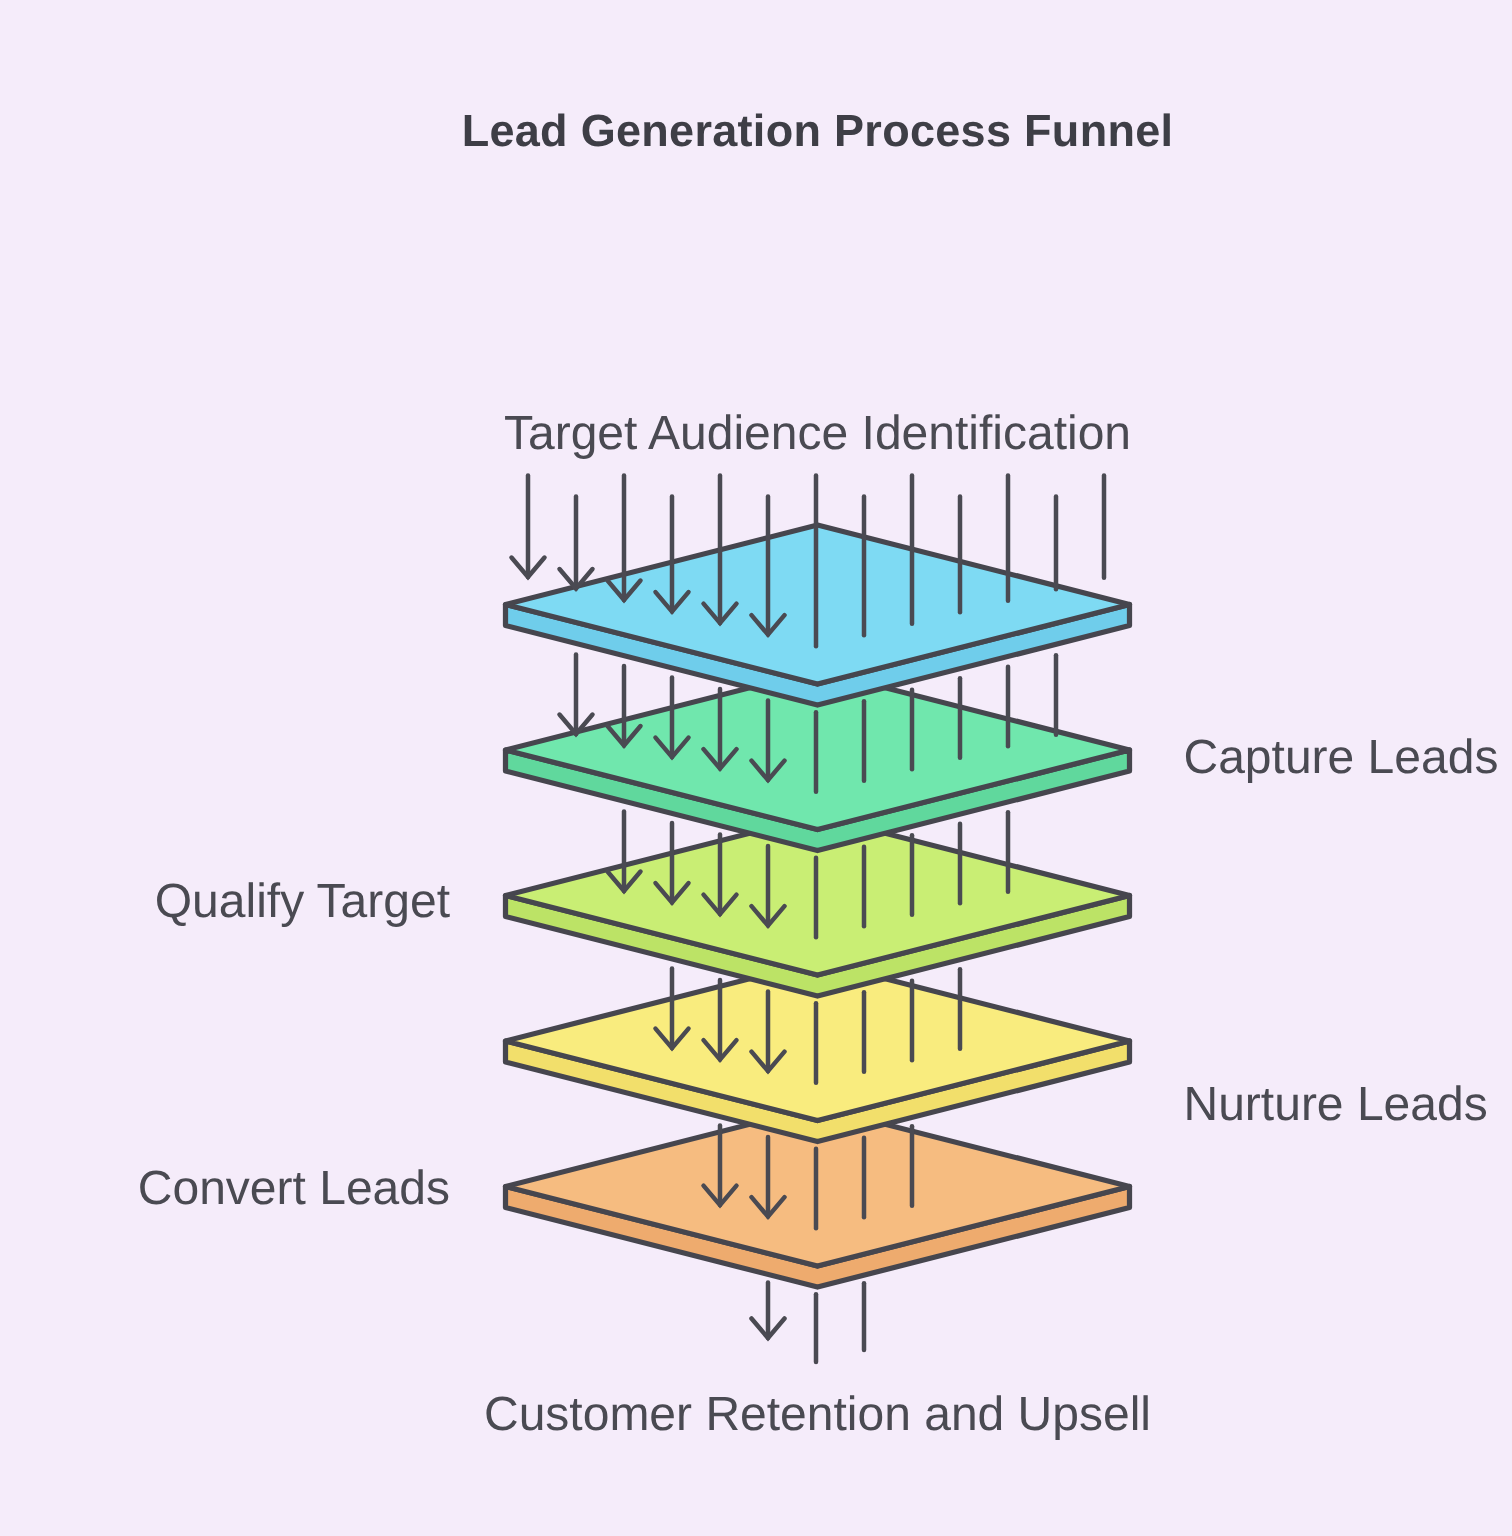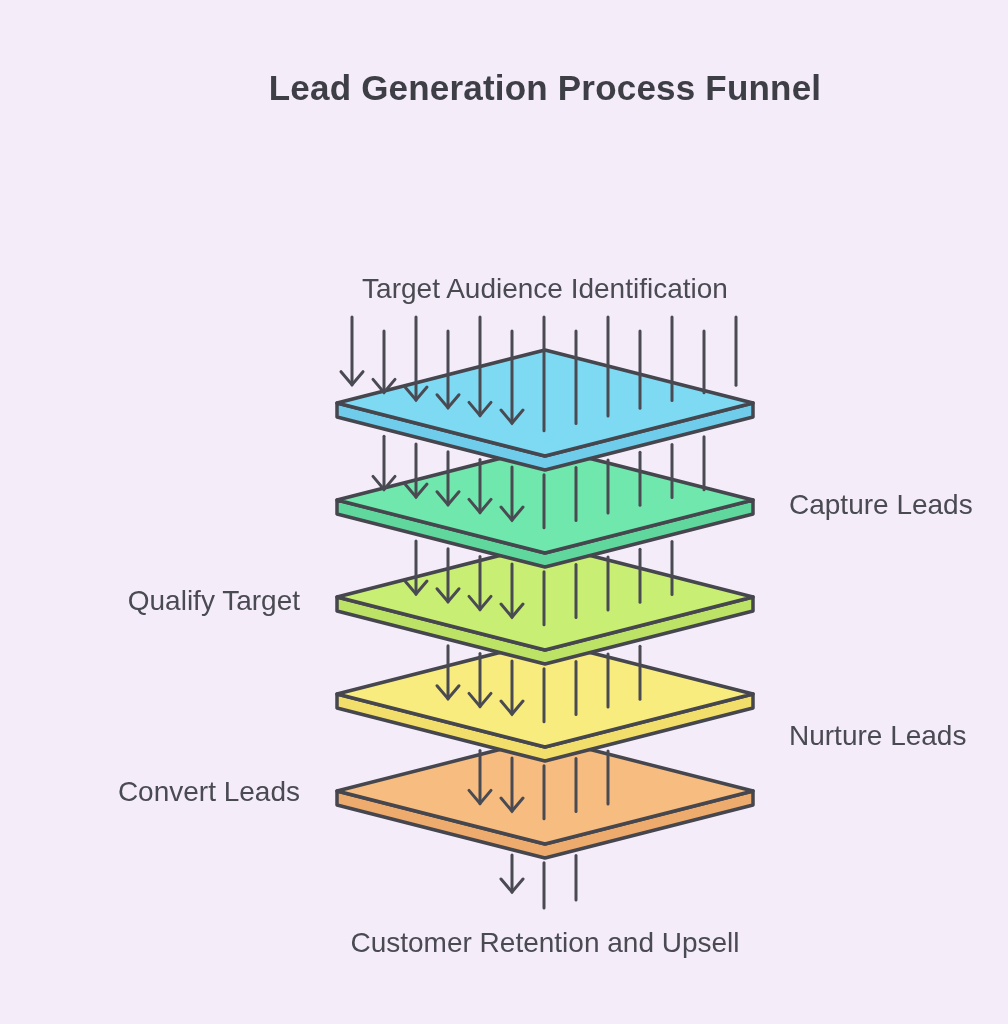--- a/index.html
+++ b/index.html
@@ -8,25 +8,25 @@
   }
   html,body{margin:0;padding:0;}
   body{background:var(--bg);font-family:"Liberation Sans", sans-serif;}
   .canvas{
     position:relative;width:1008px;height:1024px;background:var(--bg);
     overflow:hidden;margin:0 auto;
   }
   #funnel-svg{position:absolute;left:0;top:0;}
   .title{
     position:absolute;left:545px;top:88px;transform:translate(-50%,-50%);
-    font-size:35px;font-weight:700;color:var(--title-text);white-space:nowrap;
+    font-size:30px;font-weight:700;color:var(--title-text);white-space:nowrap;
     letter-spacing:0.2px;
   }
   .label{
-    position:absolute;font-size:28px;color:var(--label-text);white-space:nowrap;
+    position:absolute;font-size:32px;color:var(--label-text);white-space:nowrap;
   }
   .label.center{transform:translate(-50%,-50%);left:545px;}
   .label.anchor-right{right:708px;transform:translateY(-50%);text-align:right;}
   .label.anchor-left{left:789px;transform:translateY(-50%);text-align:right;}
 </style>
 </head>
 <body>
 
 <div class="canvas">
 

